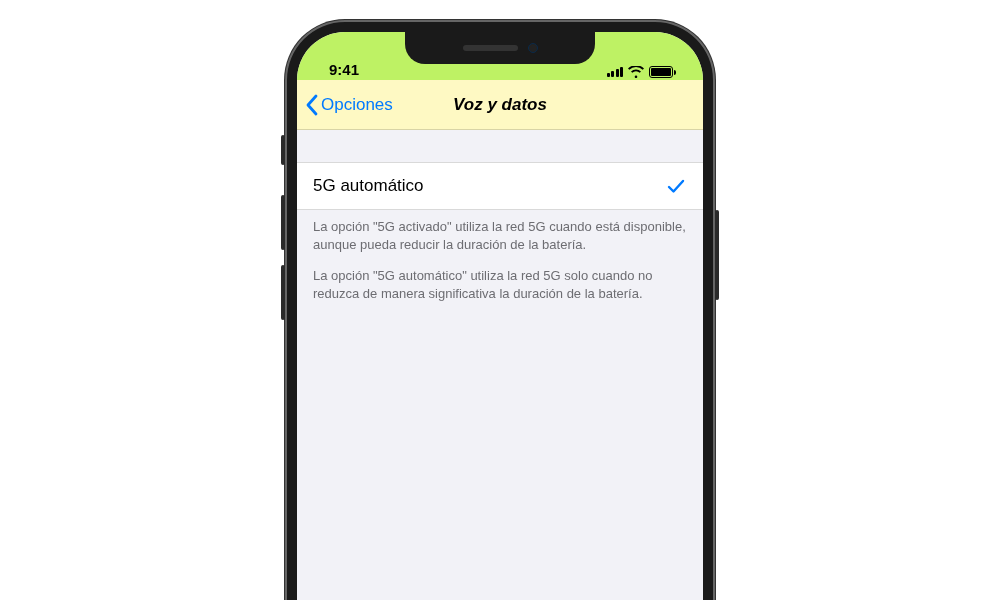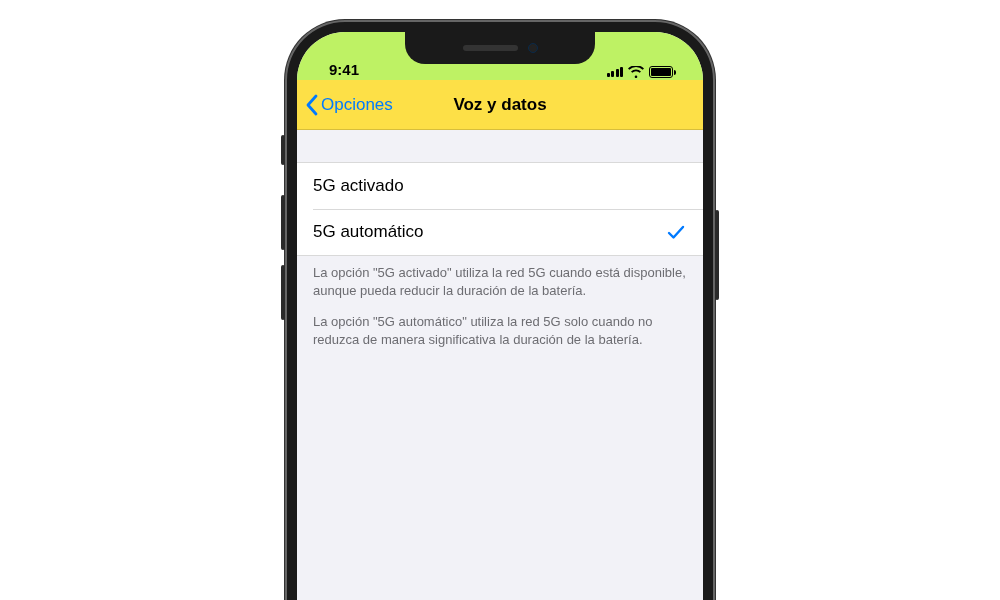--- a/index.html
+++ b/index.html
@@ -117,21 +117,21 @@
     border-radius: 0 2px 2px 0;
   }
   .battery-fill {
     position: absolute;
     top: 1px; left: 1px; right: 1px; bottom: 1px;
     background: #000;
     border-radius: 1px;
   }
   .nav-bar {
     height: 50px;
-    background: #fde047;
+    background: #fef9c3;
     display: flex;
     align-items: center;
     position: relative;
     border-bottom: 0.5px solid rgba(0,0,0,0.15);
   }
   .back-btn {
     display: flex;
     align-items: center;
     color: #007aff;
     font-size: 17px;
@@ -142,20 +142,21 @@
     width: 14px;
     height: 22px;
   }
   .nav-title {
     position: absolute;
     left: 50%;
     transform: translateX(-50%);
     font-size: 17px;
     font-weight: 600;
     color: #000;
+    font-style: italic;
   }
   .content {
     background: #f2f2f7;
     height: calc(100% - 98px);
   }
   .group {
     background: #fff;
     margin-top: 32px;
     border-top: 0.5px solid rgba(0,0,0,0.15);
     border-bottom: 0.5px solid rgba(0,0,0,0.15);
@@ -236,23 +237,20 @@
           <polyline points="10,2 2,11 10,20" fill="none" stroke="#007aff" stroke-width="2.8" stroke-linecap="round" stroke-linejoin="round"></polyline>
         </svg>
         <span>Opciones</span>
       </div>
       <div class="nav-title">Voz y datos</div>
     </div>
 
     <div class="content">
       <div class="group">
 
-        <div class="row">
-          <span>5G activado</span>
-        </div>
 
         <div class="row">
           <span>5G automático</span>
           <svg class="check" viewBox="0 0 18 18">
             <polyline points="2,10 6.5,14.5 16,4" fill="none" stroke="#007aff" stroke-width="2.4" stroke-linecap="round" stroke-linejoin="round"></polyline>
           </svg>
         </div>
 
 
       </div>

